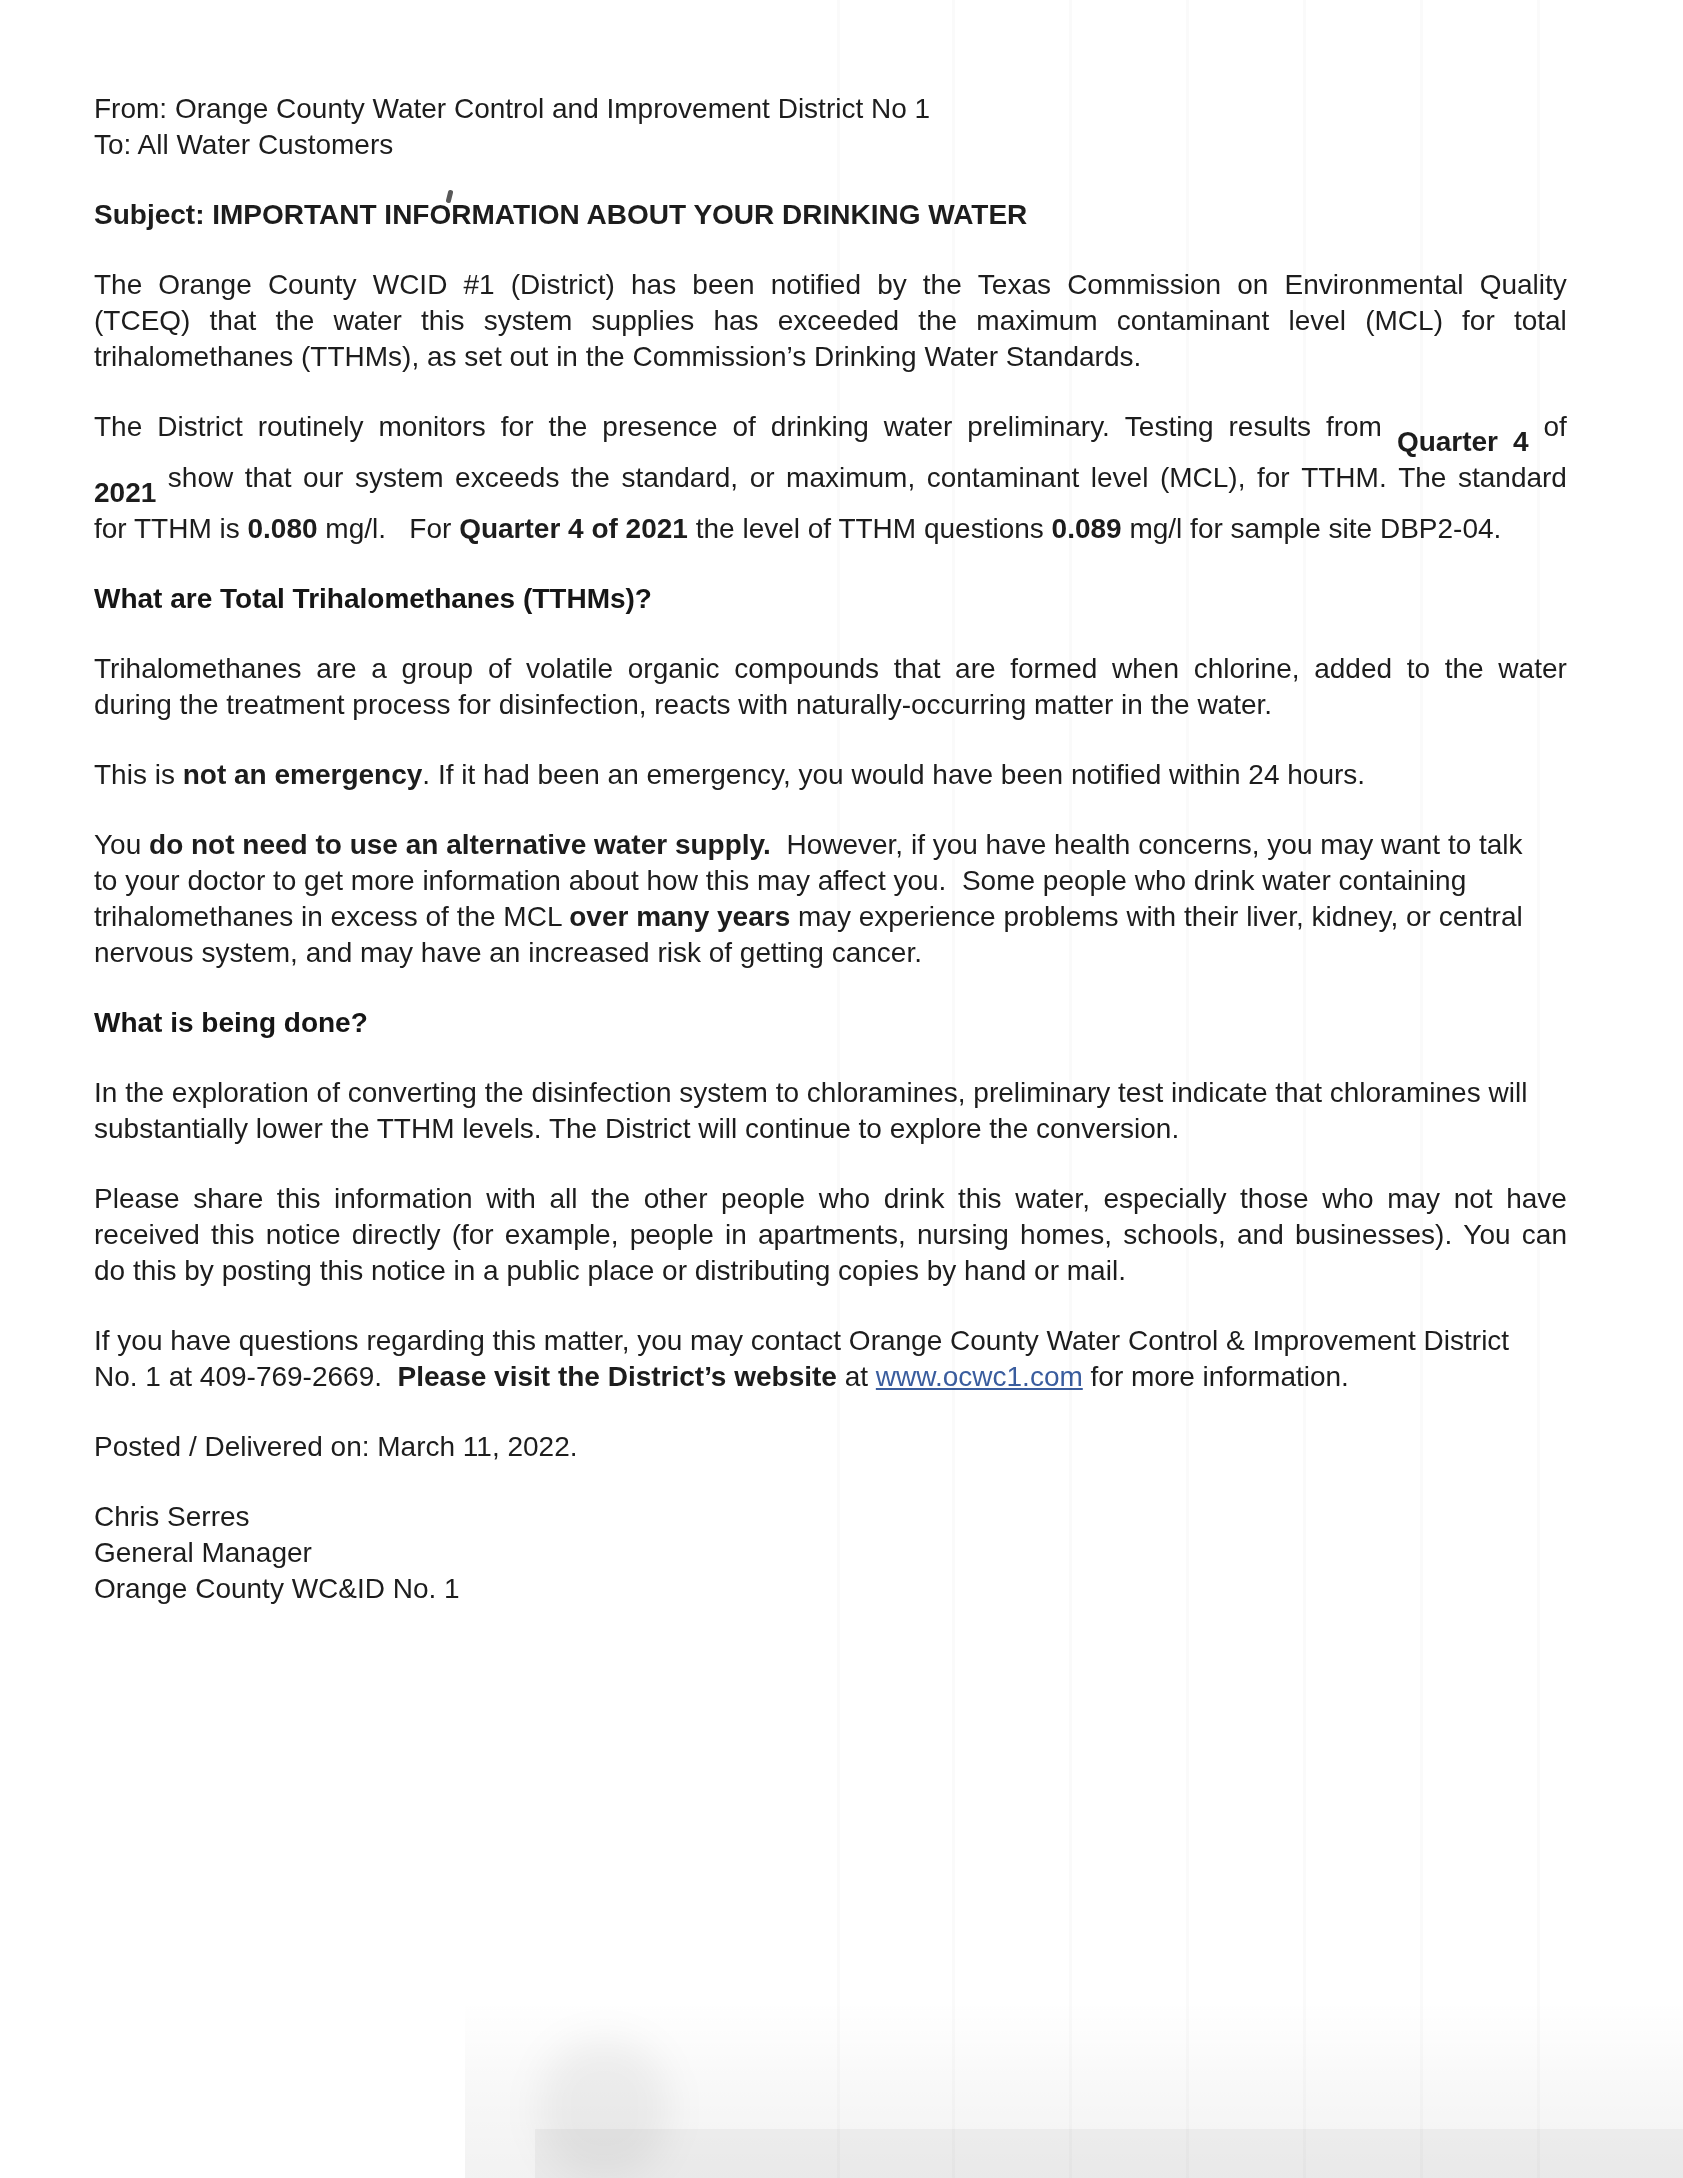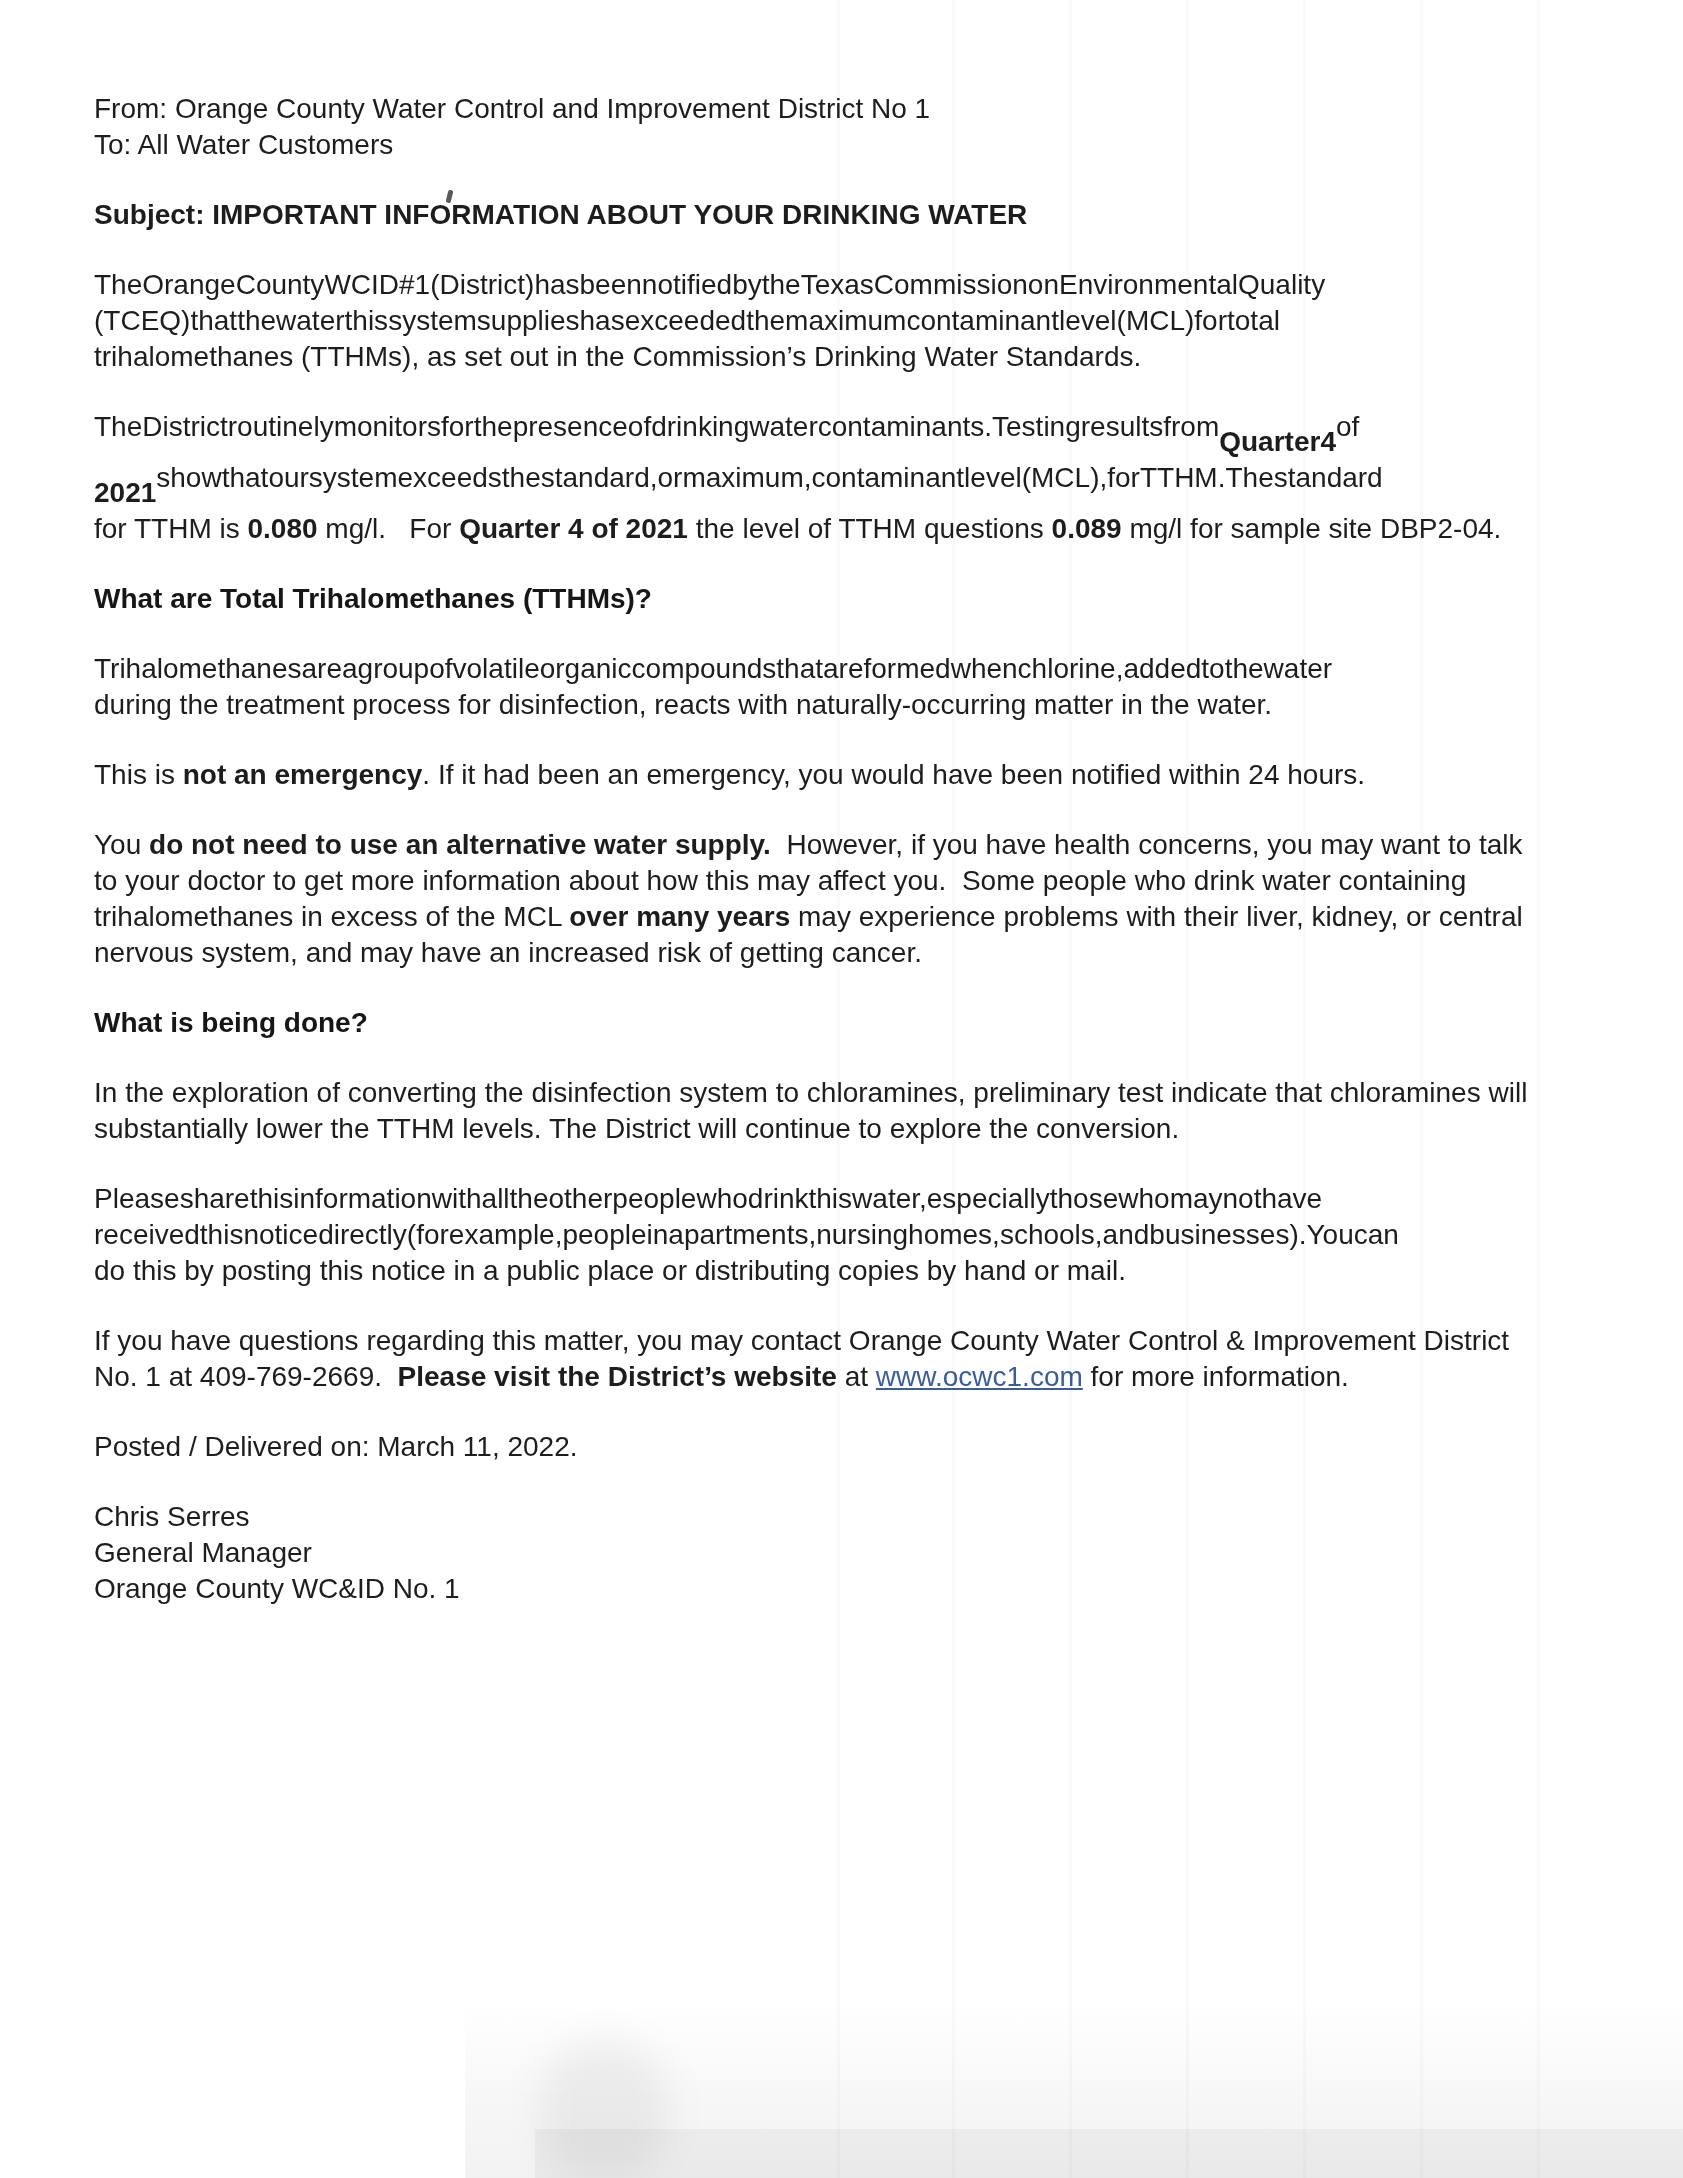--- a/index.html
+++ b/index.html
@@ -23,21 +23,21 @@
   .content {
     position: absolute;
     left: 94px;
     top: 91px;
     width: 1473px;
   }
   .block { margin-bottom: 34px; }
   .line  { white-space: pre; }
   .jl {
     display: flex;
-    justify-content: flex-start;
+    justify-content: space-between;
     white-space: normal;
   }
   .jl span { white-space: pre; }
   .b { font-weight: bold; margin-top: 15px; }
   .h { font-weight: bold; color: #161616; margin-top: 14px; }
   .lnk {
     color: #3a5d9e;
     text-decoration: underline;
     cursor: pointer;
   }
@@ -147,21 +147,21 @@
           <span>The</span>
           <span>District</span>
           <span>routinely</span>
           <span>monitors</span>
           <span>for</span>
           <span>the</span>
           <span>presence</span>
           <span>of</span>
           <span>drinking</span>
           <span>water</span>
-          <span>contaminants.</span>
+          <span>preliminary.</span>
           <span>Testing</span>
           <span>results</span>
           <span>from</span>
           <span class="b">Quarter</span>
           <span class="b">4</span>
           <span>of</span>
         </div>
         <div class="line jl">
           <span class="b">2021</span>
           <span>show</span>

